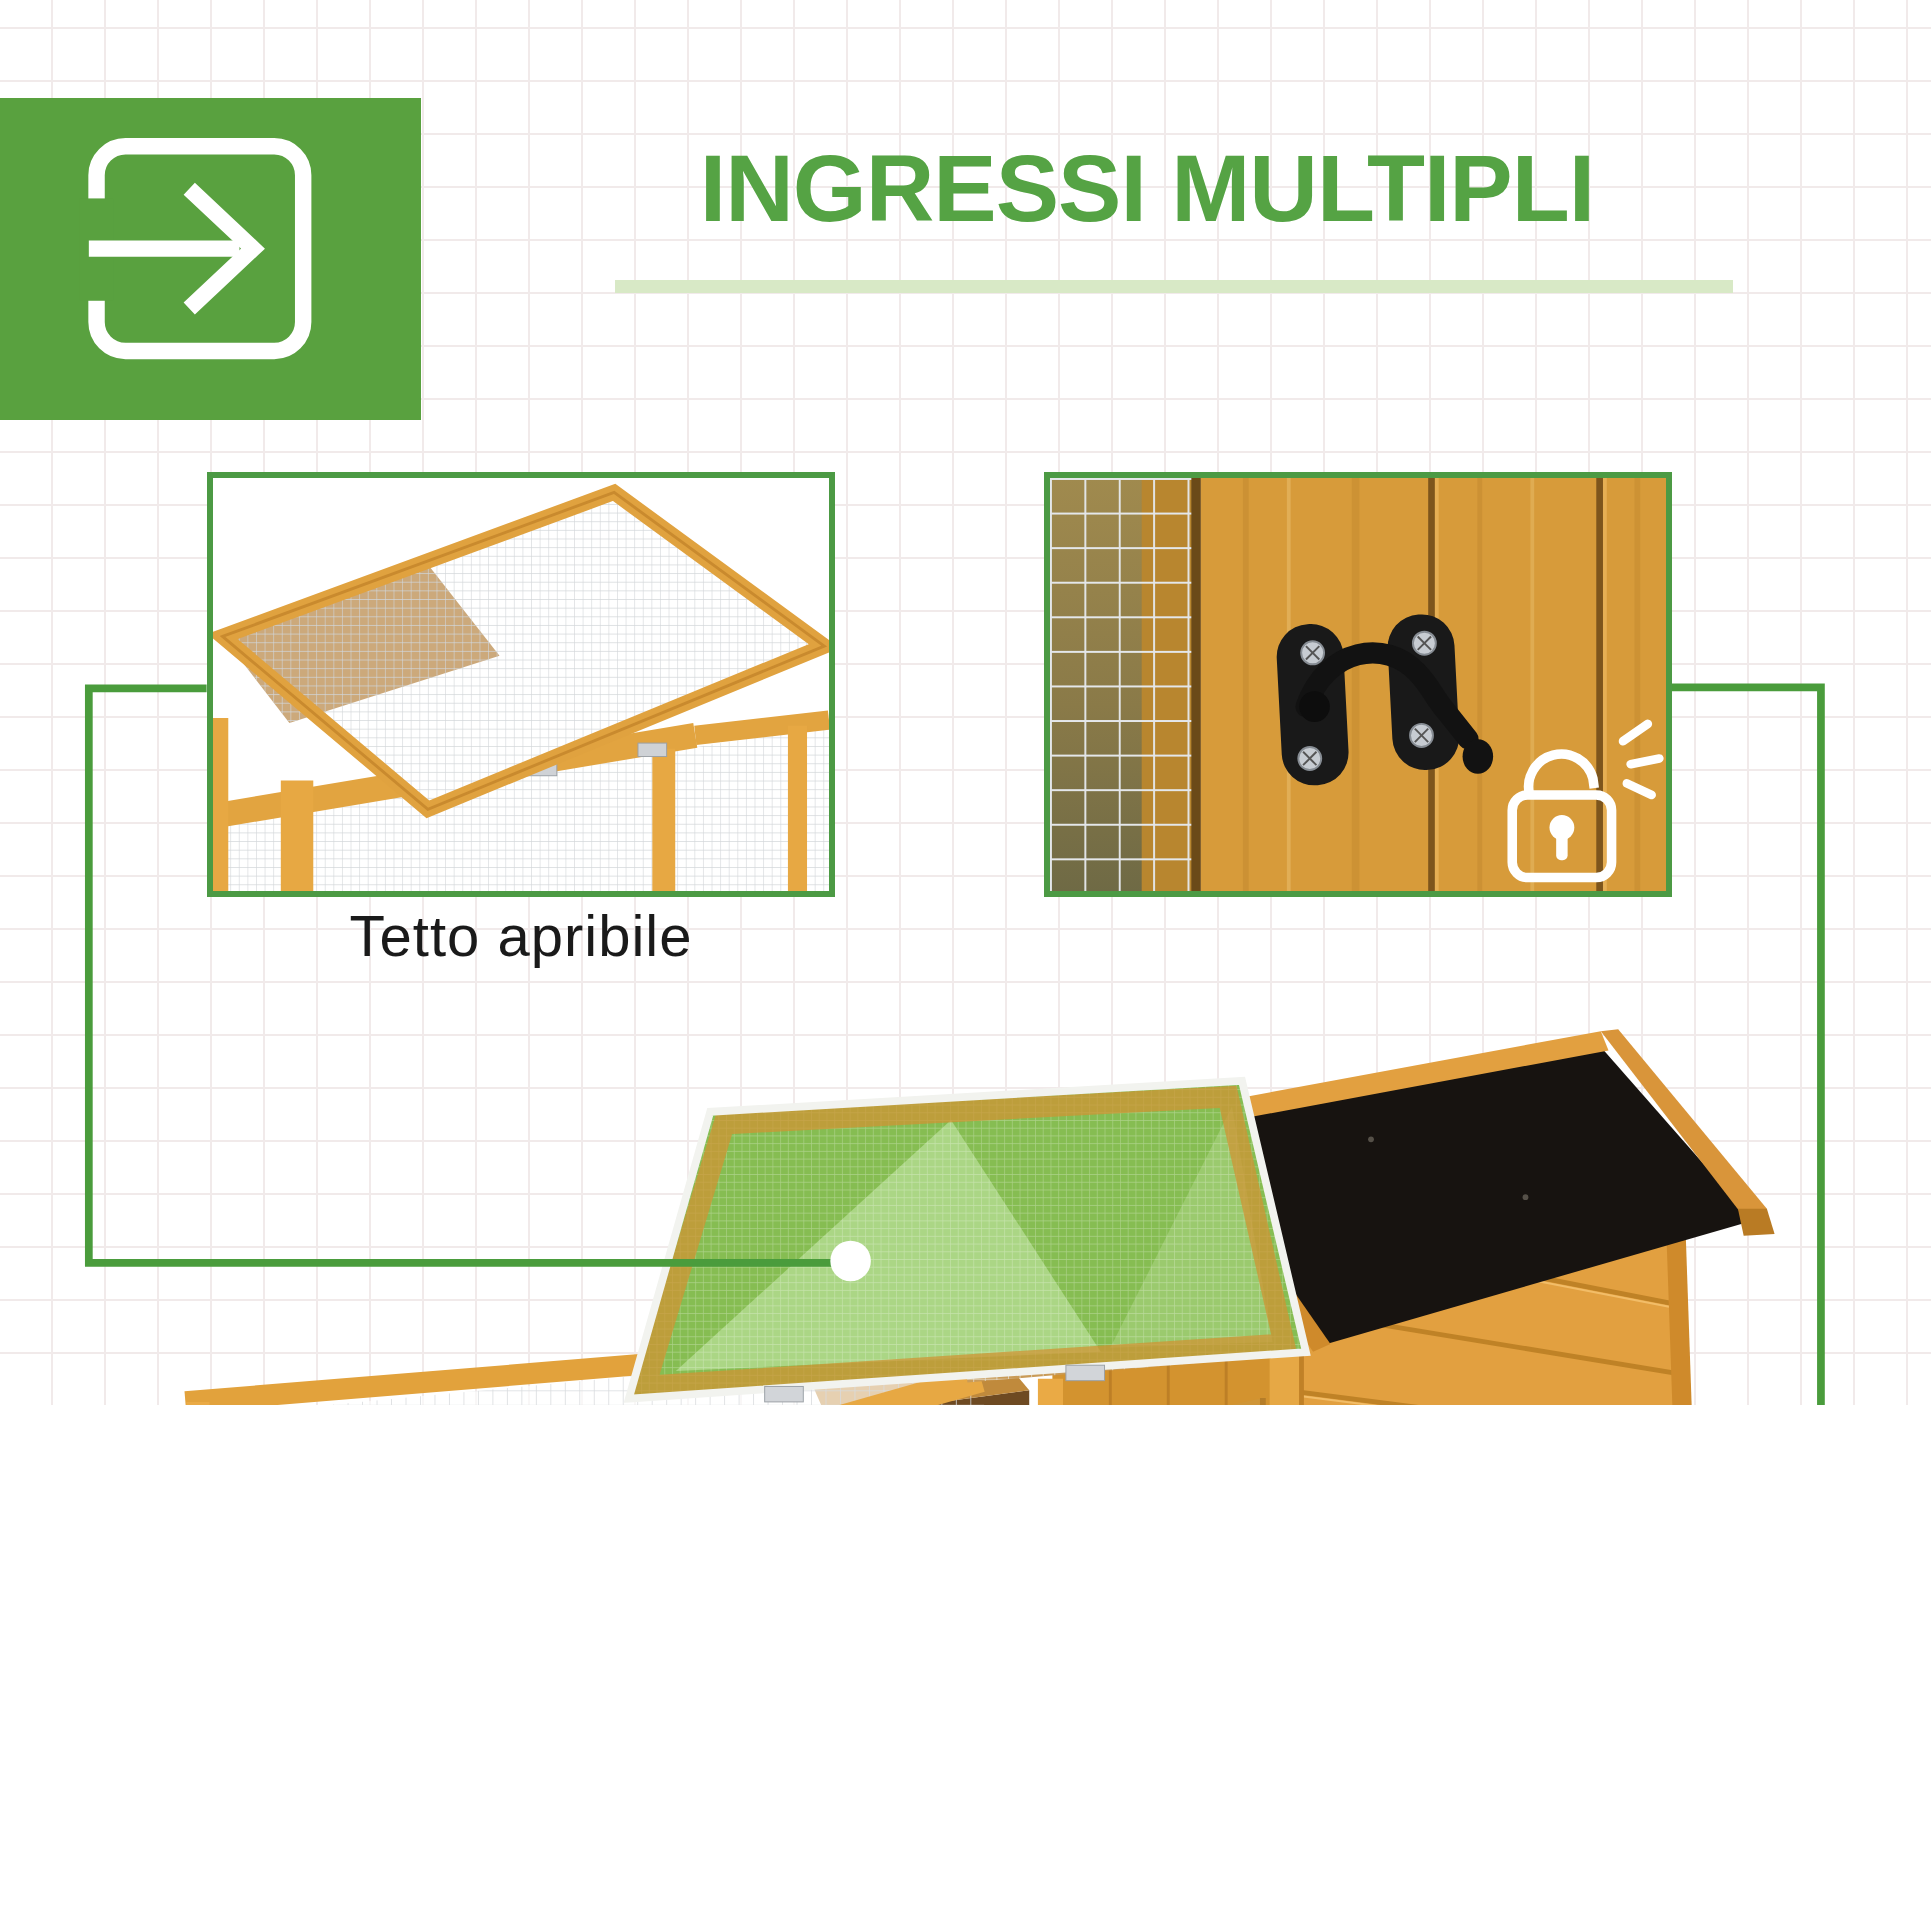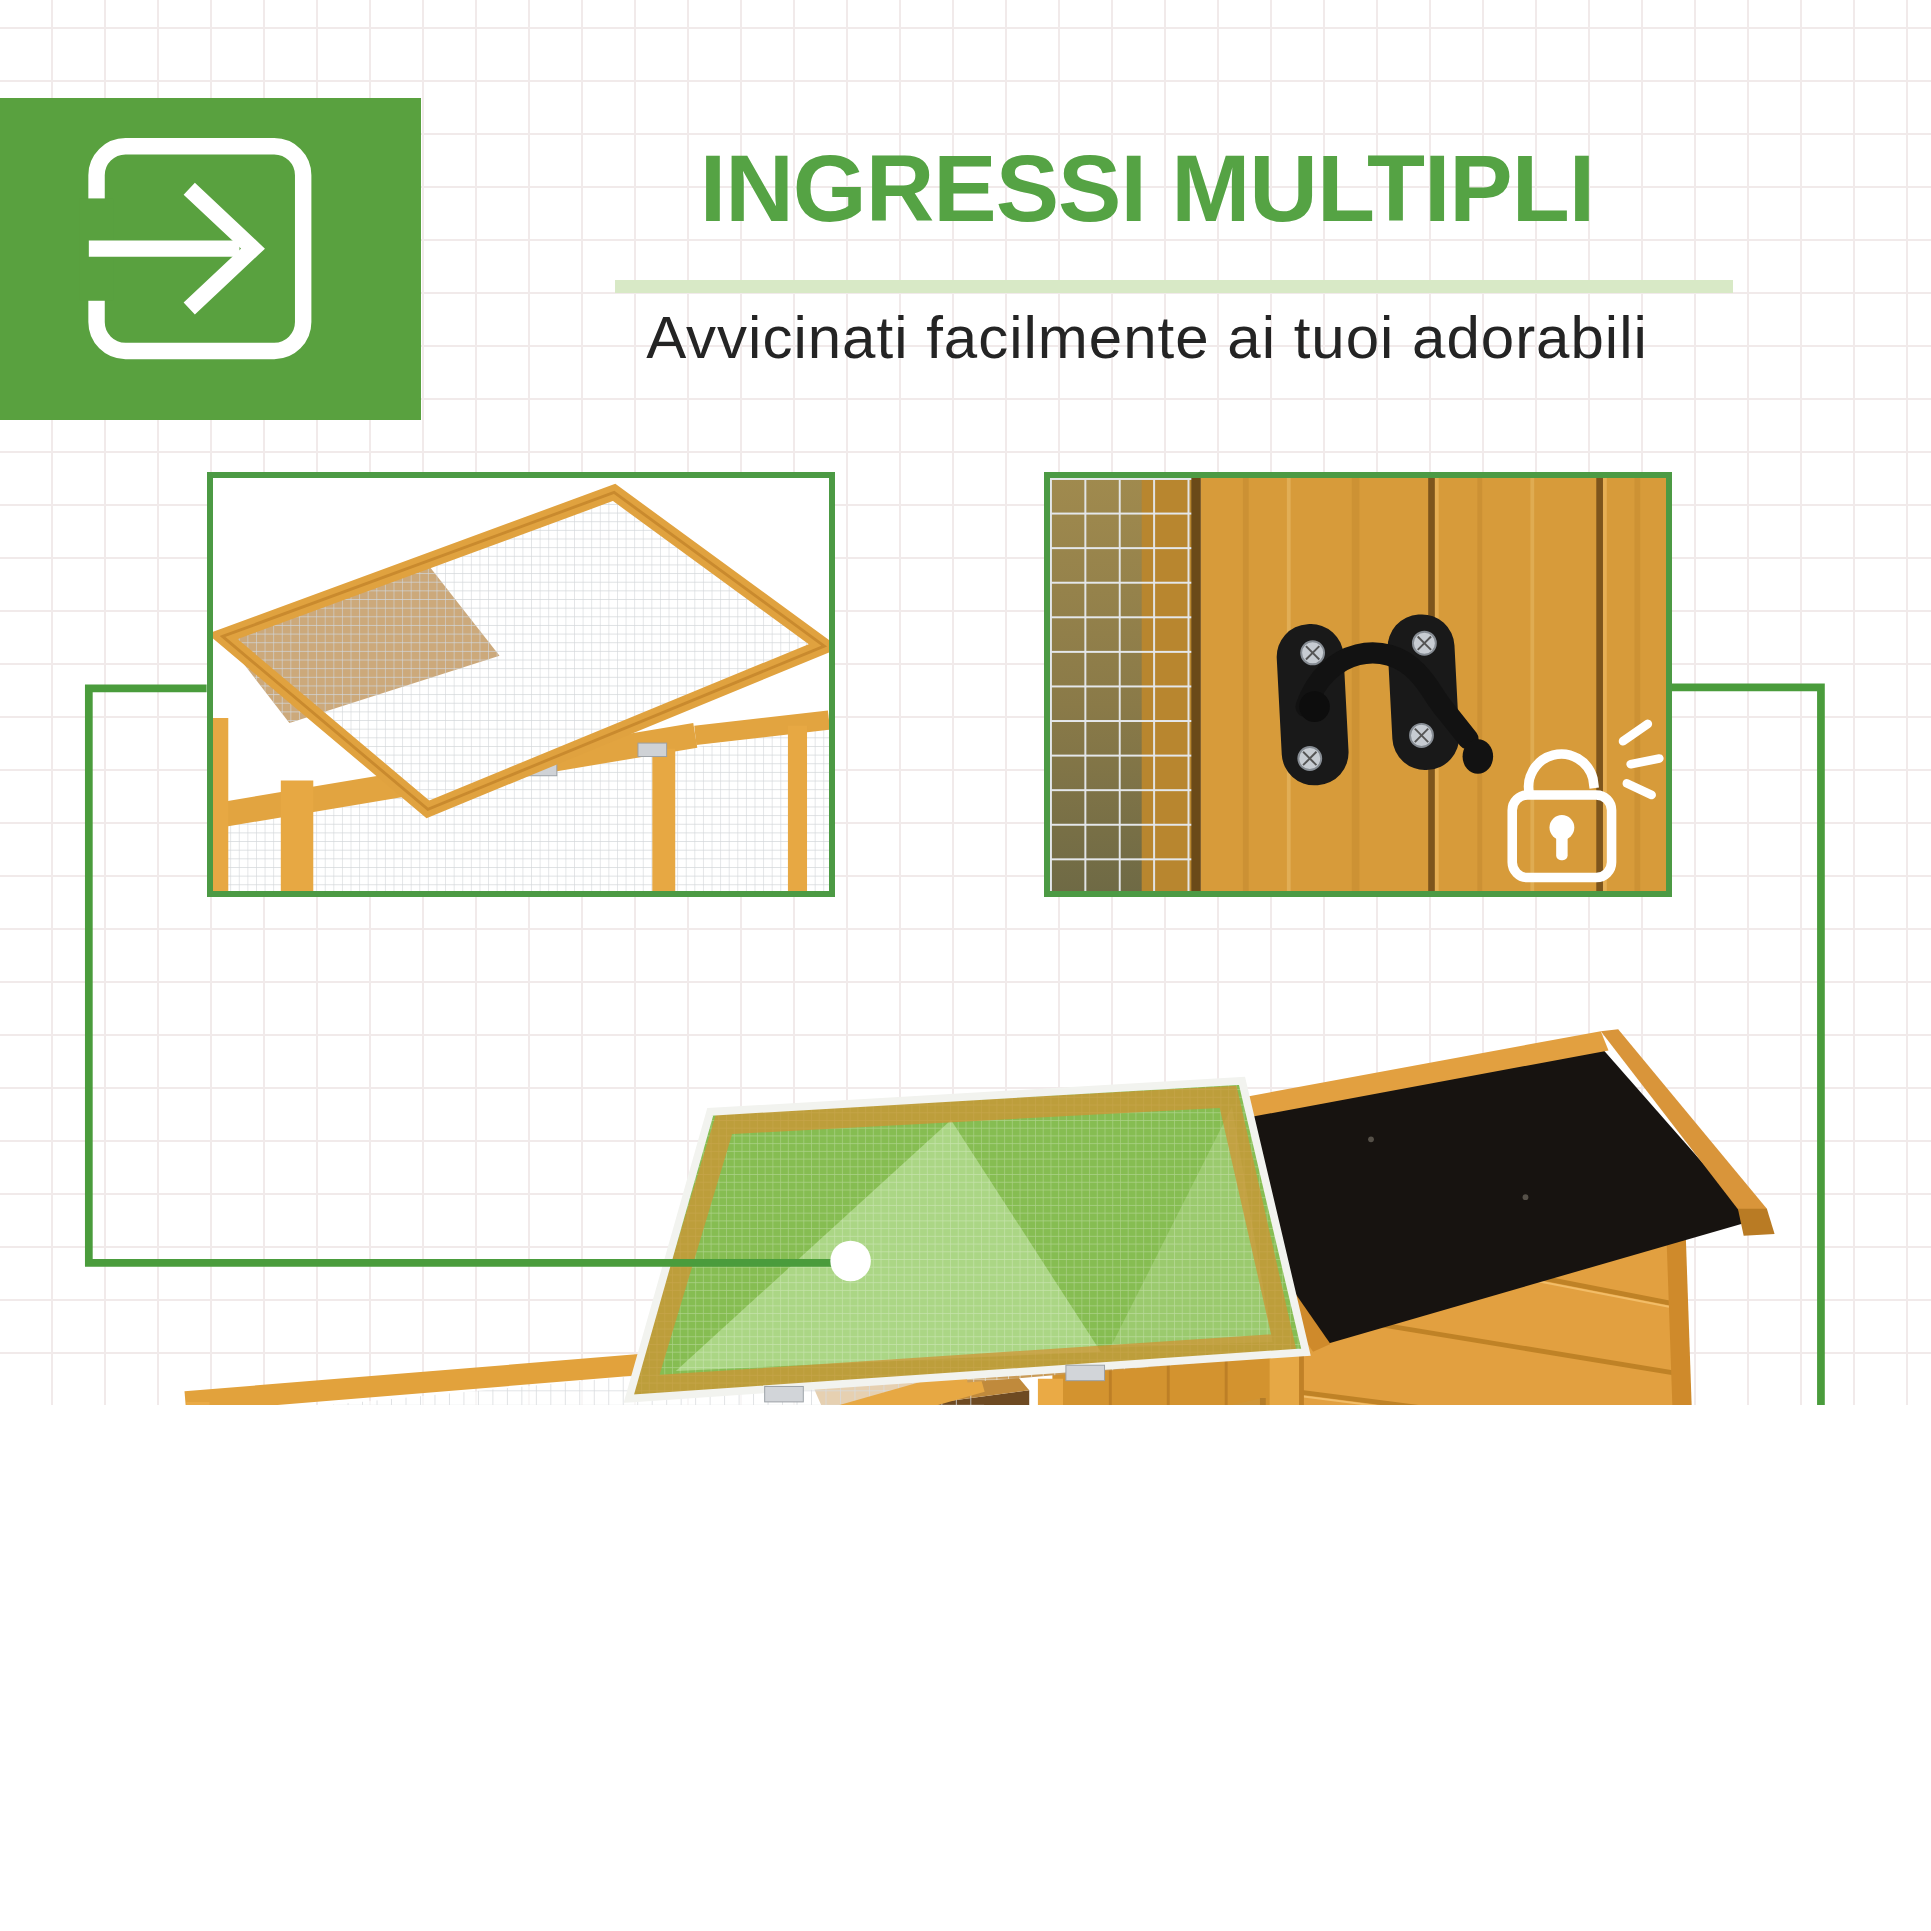--- a/index.html
+++ b/index.html
@@ -59,21 +59,20 @@
       <rect x="100" y="50" width="214" height="212" rx="30" fill="none" stroke="#ffffff" stroke-width="17"></rect>
       <rect x="82" y="104" width="36" height="106" fill="#59a13f"></rect>
       <line x1="92" y1="156" x2="248" y2="156" stroke="#ffffff" stroke-width="17"></line>
       <polyline points="196,94 262,156 196,218" fill="none" stroke="#ffffff" stroke-width="17" stroke-linejoin="miter"></polyline>
     </svg>
   </div>
 
   <div class="page-title">INGRESSI MULTIPLI</div>
   <div class="title-underline"></div>
   <div class="page-subtitle">
-    <div>Avvicinati facilmente ai tuoi adorabili</div>
   </div>
 
   <svg id="scene" viewBox="0 0 2000 2000">
     <defs>
       <pattern id="meshRun" width="15" height="15" patternUnits="userSpaceOnUse">
         <path d="M15 0 H0 V15" fill="none" stroke="#d8dbde" stroke-width="1.6"></path>
       </pattern>
       <pattern id="meshGreenMain" width="8" height="8" patternUnits="userSpaceOnUse">
         <path d="M8 0 H0 V8" fill="none" stroke="rgba(255,255,255,0.32)" stroke-width="1.3"></path>
       </pattern>
@@ -248,20 +247,21 @@
       <g>
         <polygon points="10,165 420,15 640,175 225,345" fill="#ffffff"></polygon>
         <polygon points="10,165 420,15 640,175 225,345" fill="url(#meshInsL)"></polygon>
         <polygon points="10,165 225,90 300,185 80,255" fill="#bf935a" opacity="0.8"></polygon>
         <polygon points="10,165 225,90 300,185 80,255" fill="url(#meshInsL)"></polygon>
         <polygon points="10,165 420,15 640,175 225,345" fill="none" stroke="#e0a23f" stroke-width="16"></polygon>
         <polygon points="10,165 420,15 640,175 225,345" fill="none" stroke="#c98a2e" stroke-width="3"></polygon>
       </g>
     </svg>
   </div>
+  <div class="caption caption-left">Tetto apribile</div>
 
   <div class="inset inset-right">
     <svg viewBox="0 0 645 430" preserveAspectRatio="none">
       <defs>
         <linearGradient id="lgBgR" x1="0" y1="0" x2="0" y2="1">
           <stop offset="0" stop-color="#a08a4e"></stop>
           <stop offset="0.55" stop-color="#8a7a48"></stop>
           <stop offset="1" stop-color="#6f6a45"></stop>
         </linearGradient>
         <pattern id="meshInsR" width="36" height="36" patternUnits="userSpaceOnUse">

